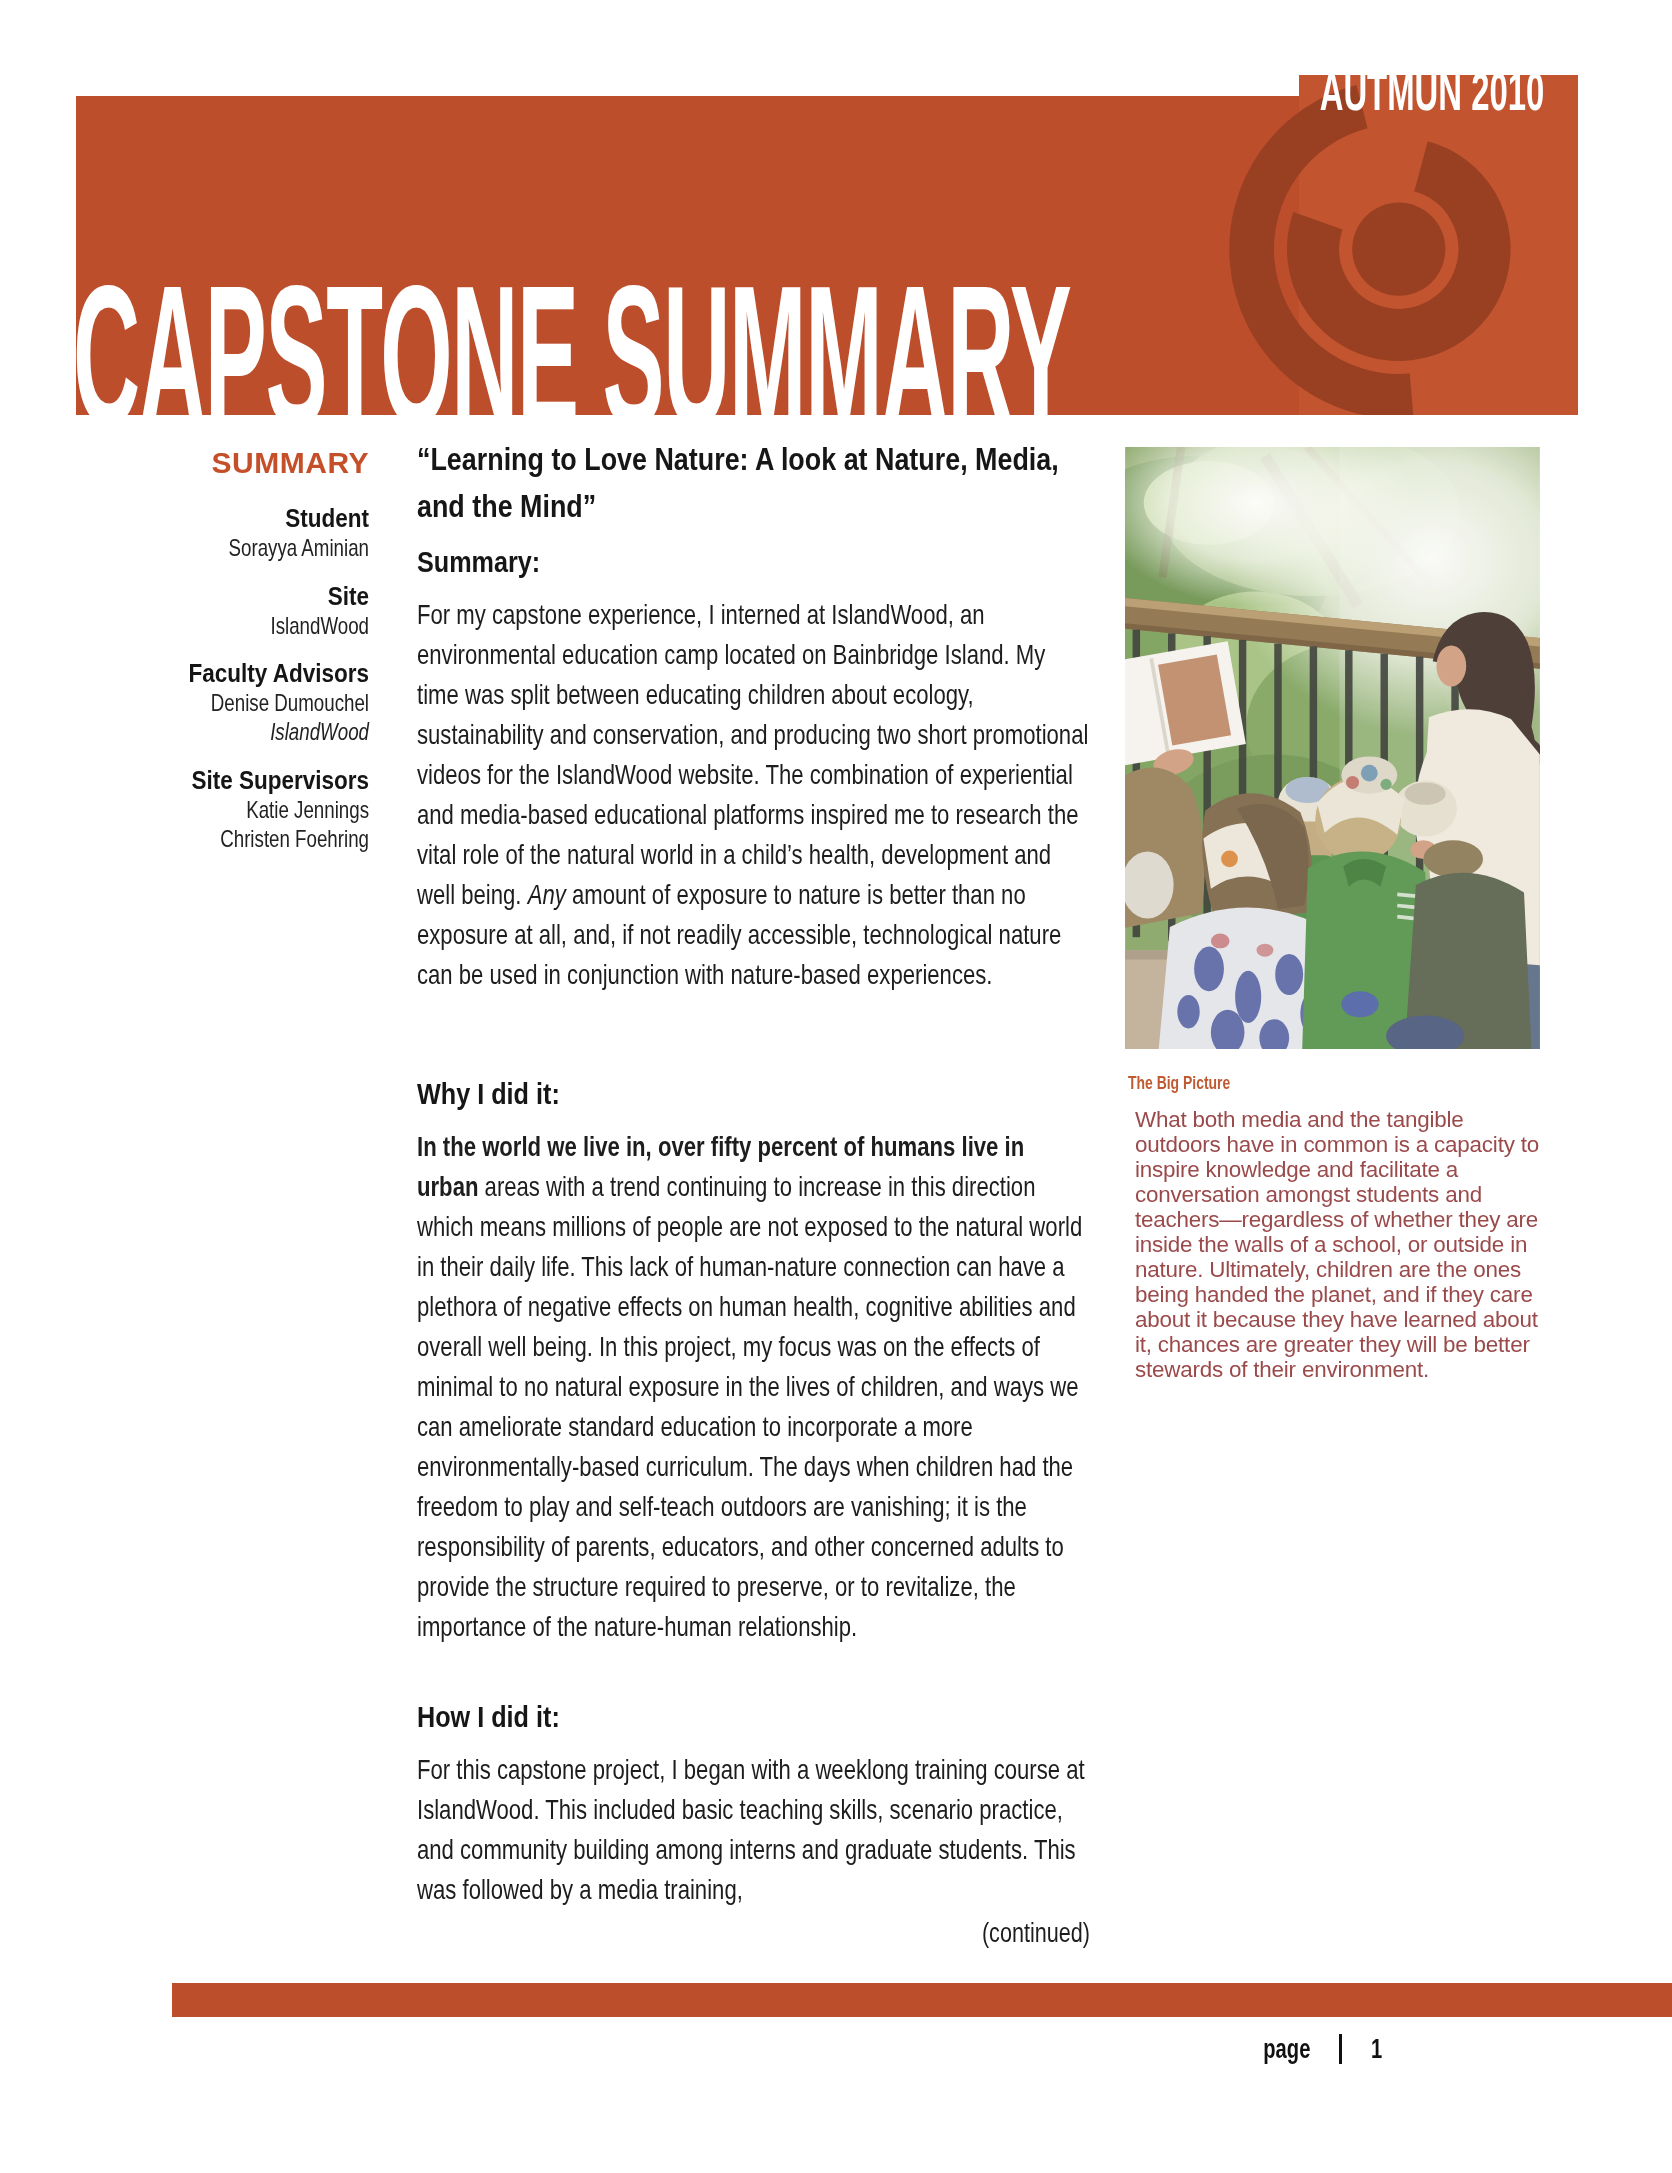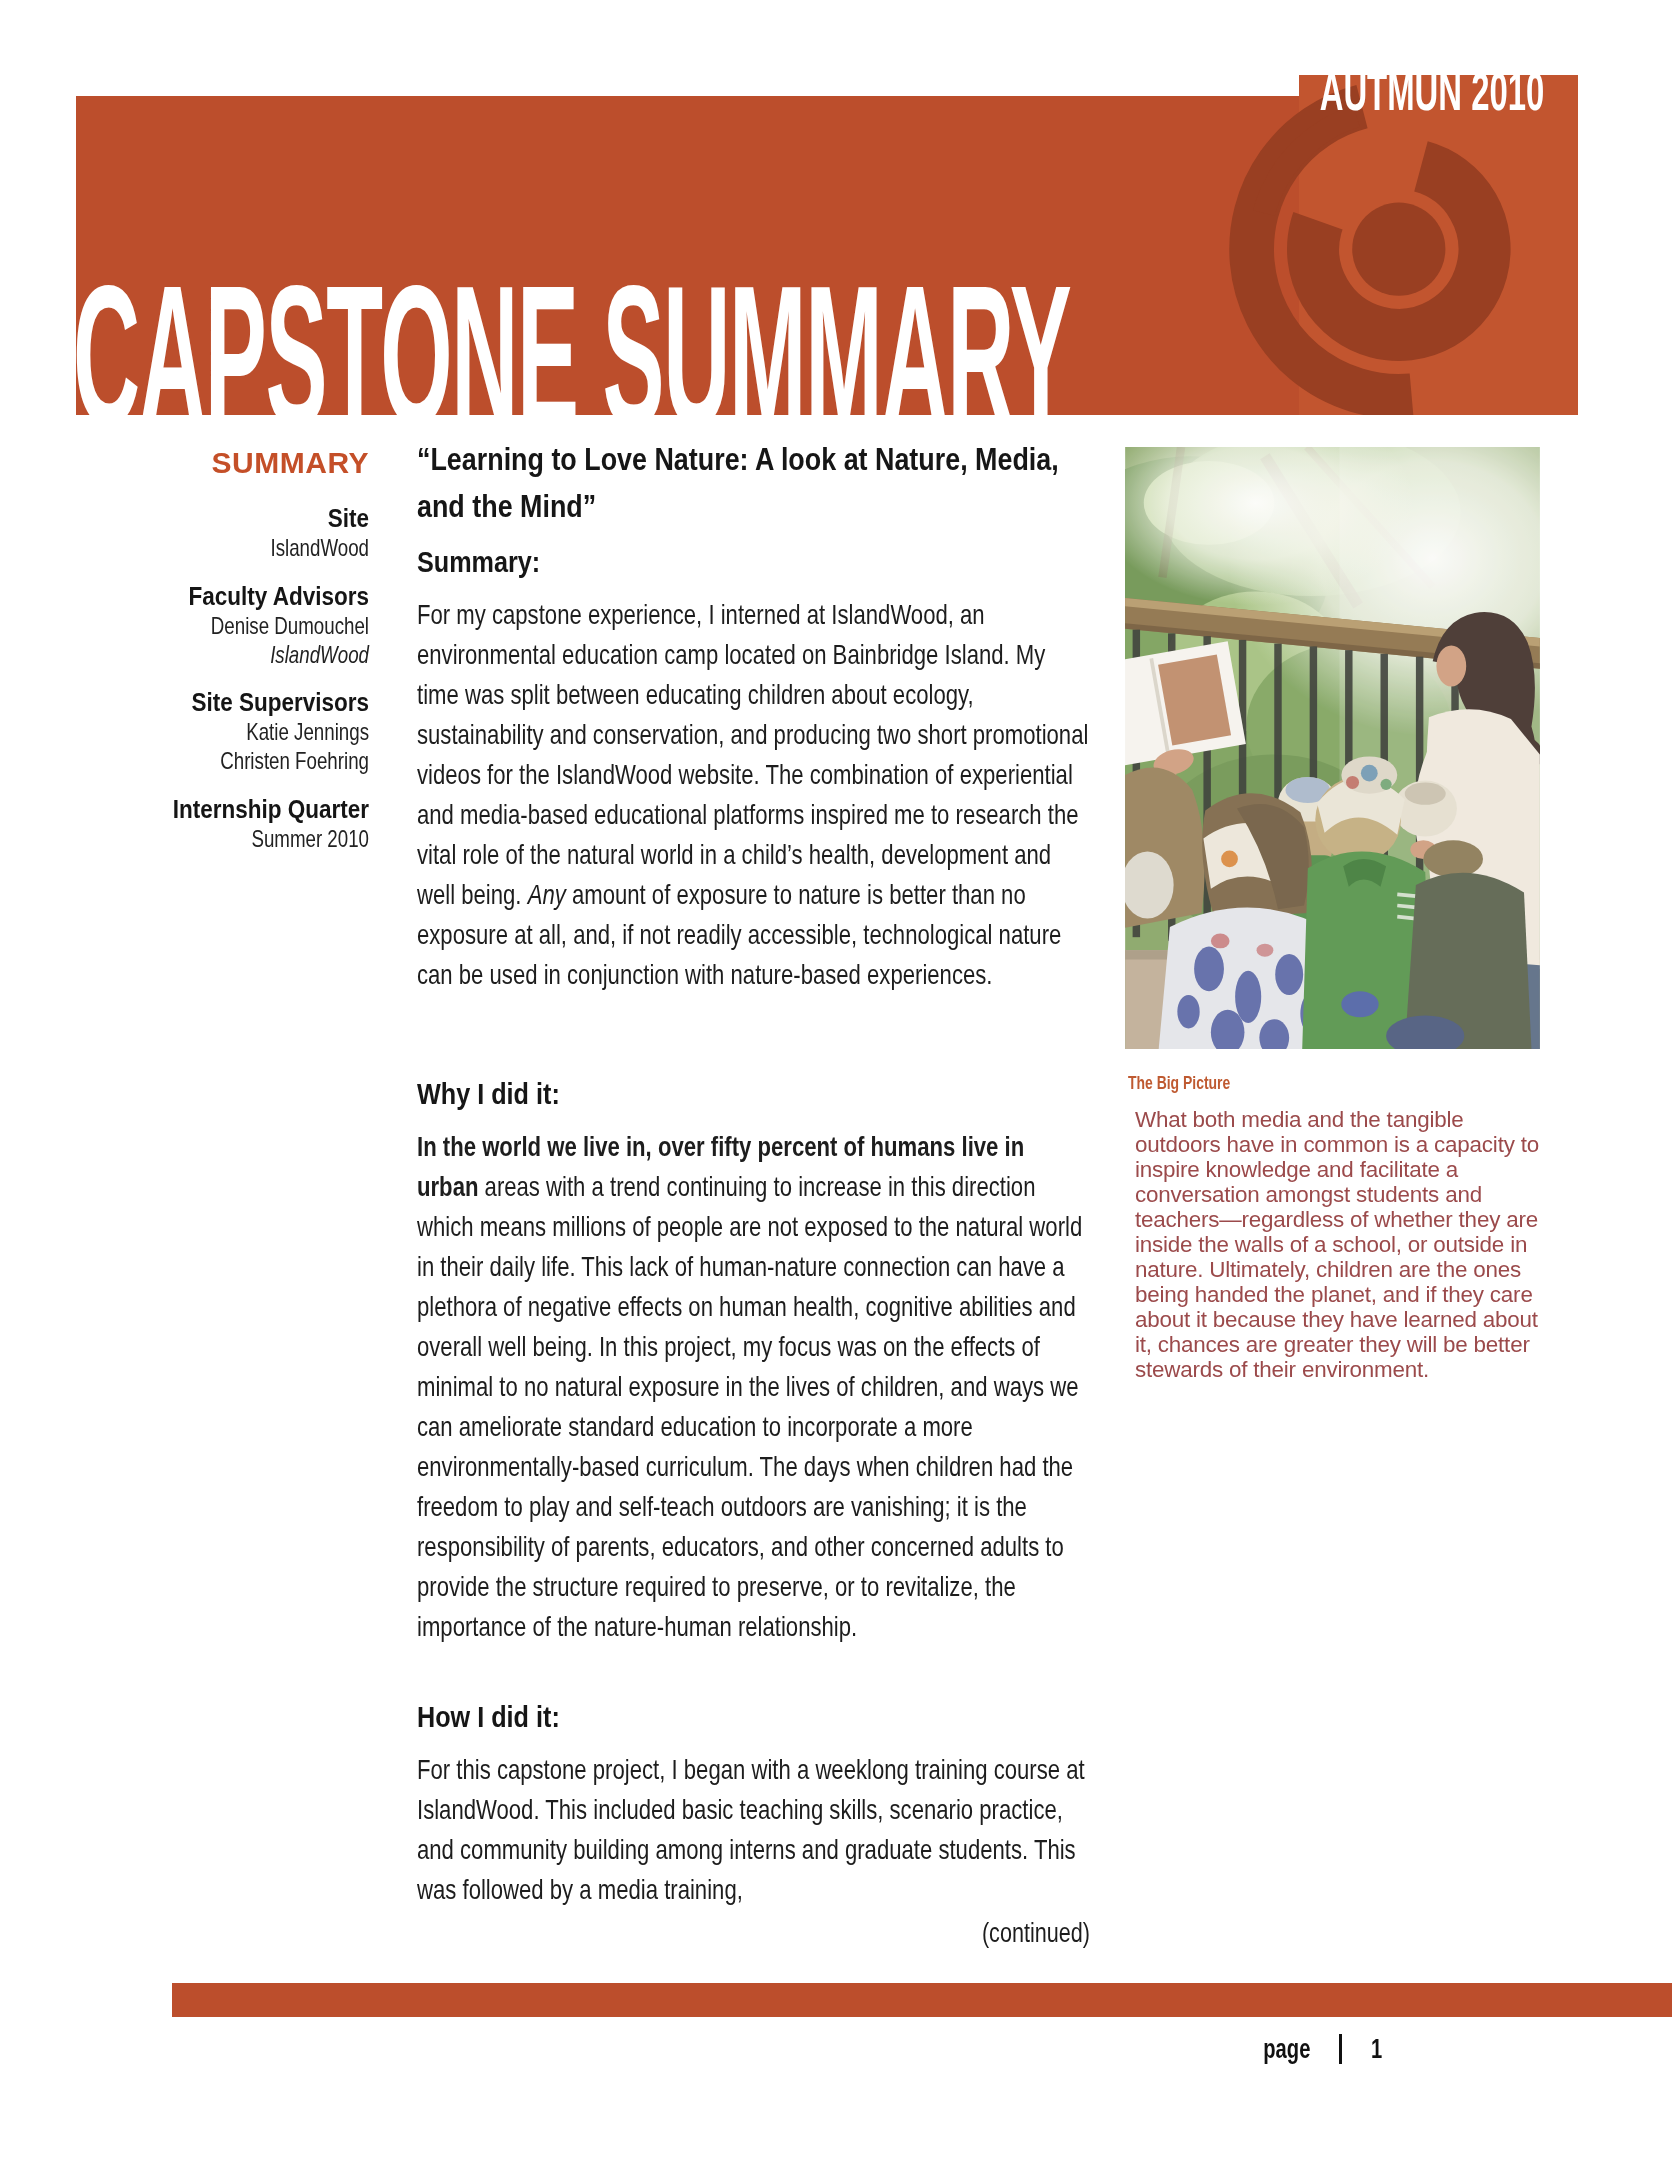--- a/index.html
+++ b/index.html
@@ -135,42 +135,42 @@
     </svg>
     <div class="issue-clip">
       <div class="issue">AUTMUN 2010</div>
     </div>
     <div class="banner-title">CAPSTONE SUMMARY</div>
   </header>
 
   <aside class="details">
     <div class="details-heading">SUMMARY</div>
 
+    <div class="side-group">
+      <div class="side-label">Student</div>
+      <div class="side-value">Sorayya Aminian</div>
+    </div>
 
     <div class="side-group">
       <div class="side-label">Site</div>
       <div class="side-value">IslandWood</div>
     </div>
 
     <div class="side-group">
       <div class="side-label">Faculty Advisors</div>
       <div class="side-value">Denise Dumouchel</div>
       <div class="side-value it">IslandWood</div>
     </div>
 
     <div class="side-group">
       <div class="side-label">Site Supervisors</div>
       <div class="side-value">Katie Jennings</div>
       <div class="side-value">Christen Foehring</div>
     </div>
 
-    <div class="side-group">
-      <div class="side-label">Internship Quarter</div>
-      <div class="side-value">Summer 2010</div>
-    </div>
   </aside>
 
   <main class="main-col">
     <h1 class="article-title">“Learning to Love Nature: A look at Nature, Media, and the Mind”</h1>
 
     <section>
       <h2 class="sec-h">Summary:</h2>
       <p class="body"><span>For my capstone experience, I interned at IslandWood, an environmental education camp located on Bainbridge Island. My time was split between educating children about ecology, sustainability and conservation, and producing two short promotional videos for the IslandWood website.   The combination of experiential and media-based educational platforms inspired me to research the vital role of the natural world in a child’s health, development and well being.  </span><span class="it">Any</span><span> amount of exposure to nature is better than no exposure at all, and, if not readily accessible, technological nature can be used in conjunction with nature-based experiences.</span></p>
     </section>
 

